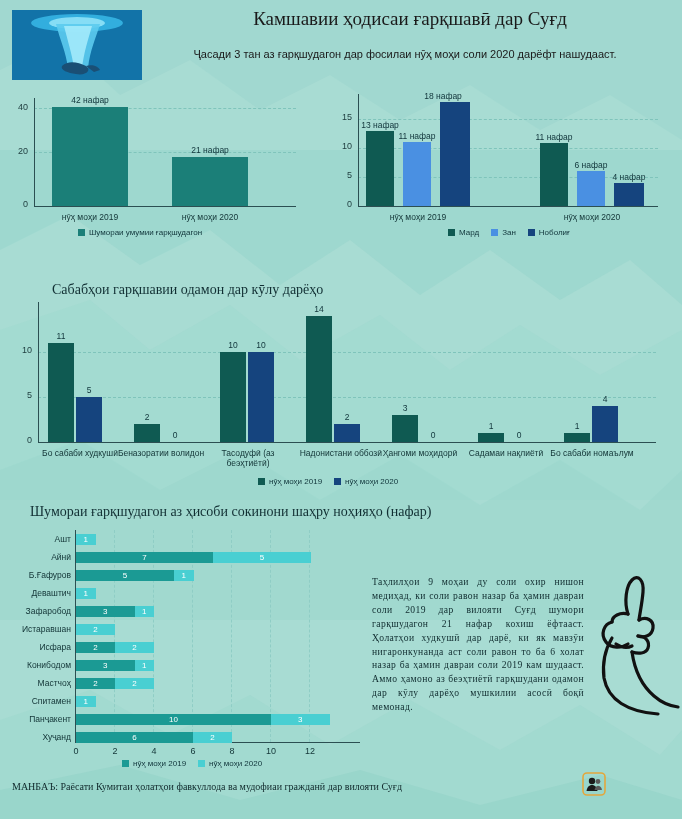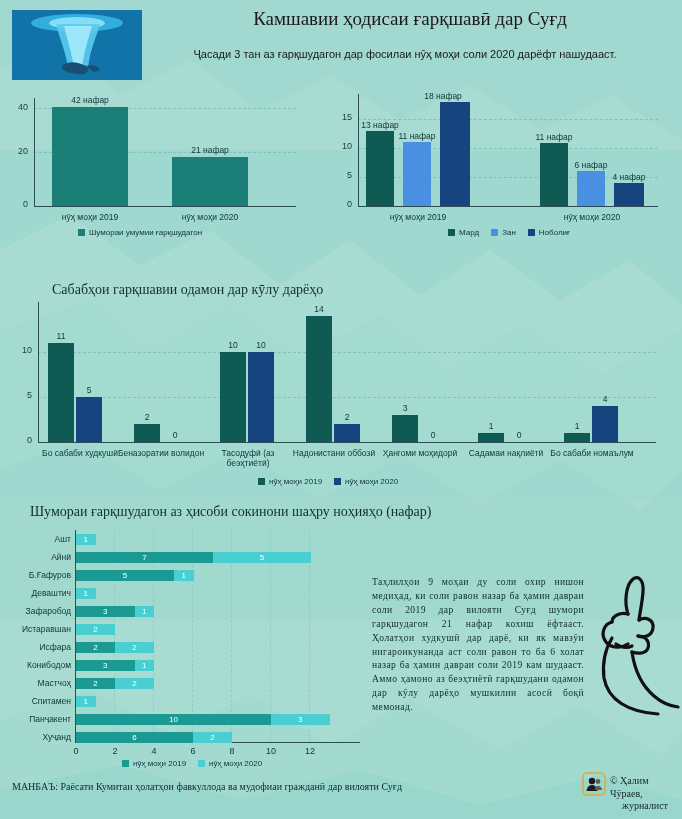--- a/index.html
+++ b/index.html
@@ -197,21 +197,21 @@
     <div class="barlabel" style="left:506px;top:150px;width:26px;">0</div>
 
     <div style="position:absolute;left:564px;top:153px;width:26px;height:9px;background:#0f5a52;"></div>
     <div style="position:absolute;left:592px;top:126px;width:26px;height:36px;background:#15447e;"></div>
     <div class="barlabel" style="left:564px;top:141px;width:26px;">1</div>
     <div class="barlabel" style="left:592px;top:114px;width:26px;">4</div>
 
     <div class="xtick" style="left:32px;top:168px;width:96px;">Бо сабаби худкушӣ</div>
     <div class="xtick" style="left:113px;top:168px;width:96px;">Беназоратии волидон</div>
     <div class="xtick" style="left:200px;top:168px;width:96px;">Тасодуфӣ (аз беэҳтиётӣ)</div>
-    <div class="xtick" style="left:286px;top:168px;width:96px;">Надонистани оббозӣ</div>
+    <div class="xtick" style="left:286px;top:168px;width:96px;text-align:right;">Надонистани оббозӣ</div>
     <div class="xtick" style="left:372px;top:168px;width:96px;">Ҳангоми моҳидорӣ</div>
     <div class="xtick" style="left:458px;top:168px;width:96px;">Садамаи нақлиётӣ</div>
     <div class="xtick" style="left:544px;top:168px;width:96px;">Бо сабаби номаълум</div>
 
     <div class="legend" style="left:258px;top:197px;">
       <span class="li">
         <i class="swatch" style="background:#0f5a52;"></i>
         <span>нӯҳ моҳи 2019</span>
       </span>
       <span class="li">
@@ -336,18 +336,14 @@
   <div class="source">МАНБАЪ: Раёсати Кумитаи ҳолатҳои фавкуллода ва мудофиаи гражданӣ дар вилояти Суғд</div>
 
   <svg class="avatar" viewBox="0 0 24 24">
     <rect x="1" y="1" width="22" height="22" rx="4" fill="none" stroke="#e3a73c" stroke-width="1.6"></rect>
     <circle cx="10" cy="9" r="3.2" fill="#1a1a1a"></circle>
     <path d="M4.5 19 C5 14.5, 8 13, 10 13 C12 13, 15 14.5, 15.5 19 Z" fill="#1a1a1a"></path>
     <circle cx="16" cy="9.5" r="2.4" fill="#5a5a5a"></circle>
     <path d="M12.5 18 C13 14.8, 15 13.8, 16 13.8 C17.6 13.8, 19.6 15, 20 18 Z" fill="#5a5a5a"></path>
   </svg>
 
-  <div class="credit">
-    <span>© Ҳалим Чӯраев,</span>
-    <span class="l2">журналист</span>
-  </div>
 
 </div>
 
 </body></html>

